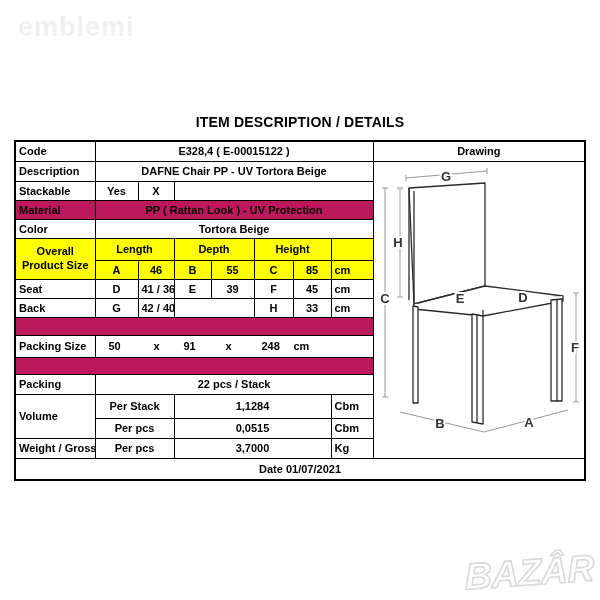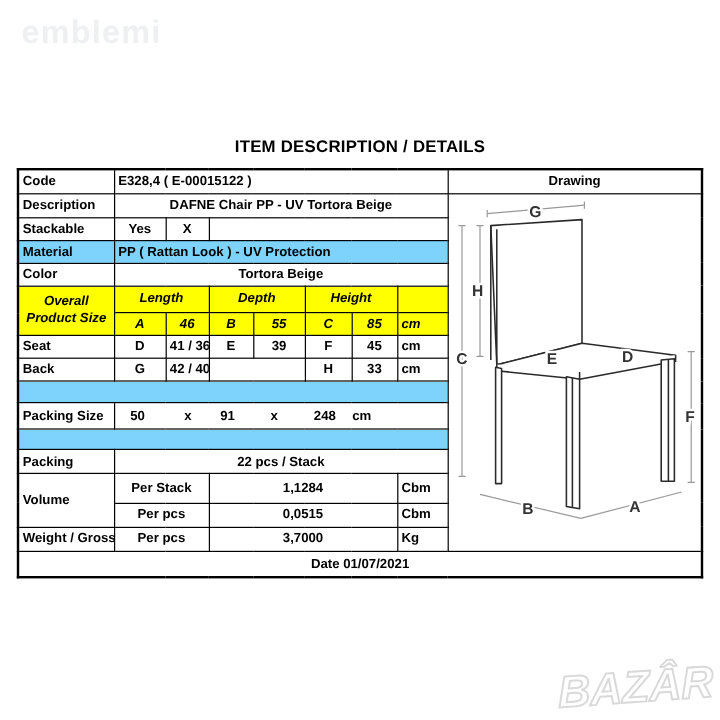--- a/index.html
+++ b/index.html
@@ -18,24 +18,24 @@
   table.spec{
     position:absolute;left:14px;top:140px;width:572px;
     border-collapse:collapse;table-layout:fixed;border:2px solid #000;
   }
   table.spec td{
     border:1px solid #000;font-size:11px;font-weight:bold;
     padding:3px 3px;vertical-align:middle;overflow:hidden;white-space:nowrap;
   }
   td.lbl{text-align:left;padding-left:5px;}
   td.ctr{text-align:center;margin-top:16px;}
-  td.pre{white-space:pre;text-align:left;}
+  td.pre{white-space:pre;text-align:center;}
   td.unit{text-align:left;font-size:10.5px;}
-  td.gray{background:#7dd3fc;}
-  td.yellow{background:#ffff00;font-style:italic;}
+  td.gray{background:#be185d;}
+  td.yellow{background:#ffff00;}
   td.drawing-cell{vertical-align:top;padding:0;}
   td.packrow{position:relative;}
   td.packrow span{position:absolute;top:50%;transform:translateY(-50%);text-align:right;}
   .bazar{
     position:absolute;right:6px;bottom:6px;
     font-size:37px;font-weight:bold;font-style:italic;
     color:#ffffff;-webkit-text-stroke:1.6px #d9d9d9;
     text-shadow:0 0 1px #dcdcdc;
     transform:rotate(-4deg) skewX(-2deg);letter-spacing:0px;
   }

